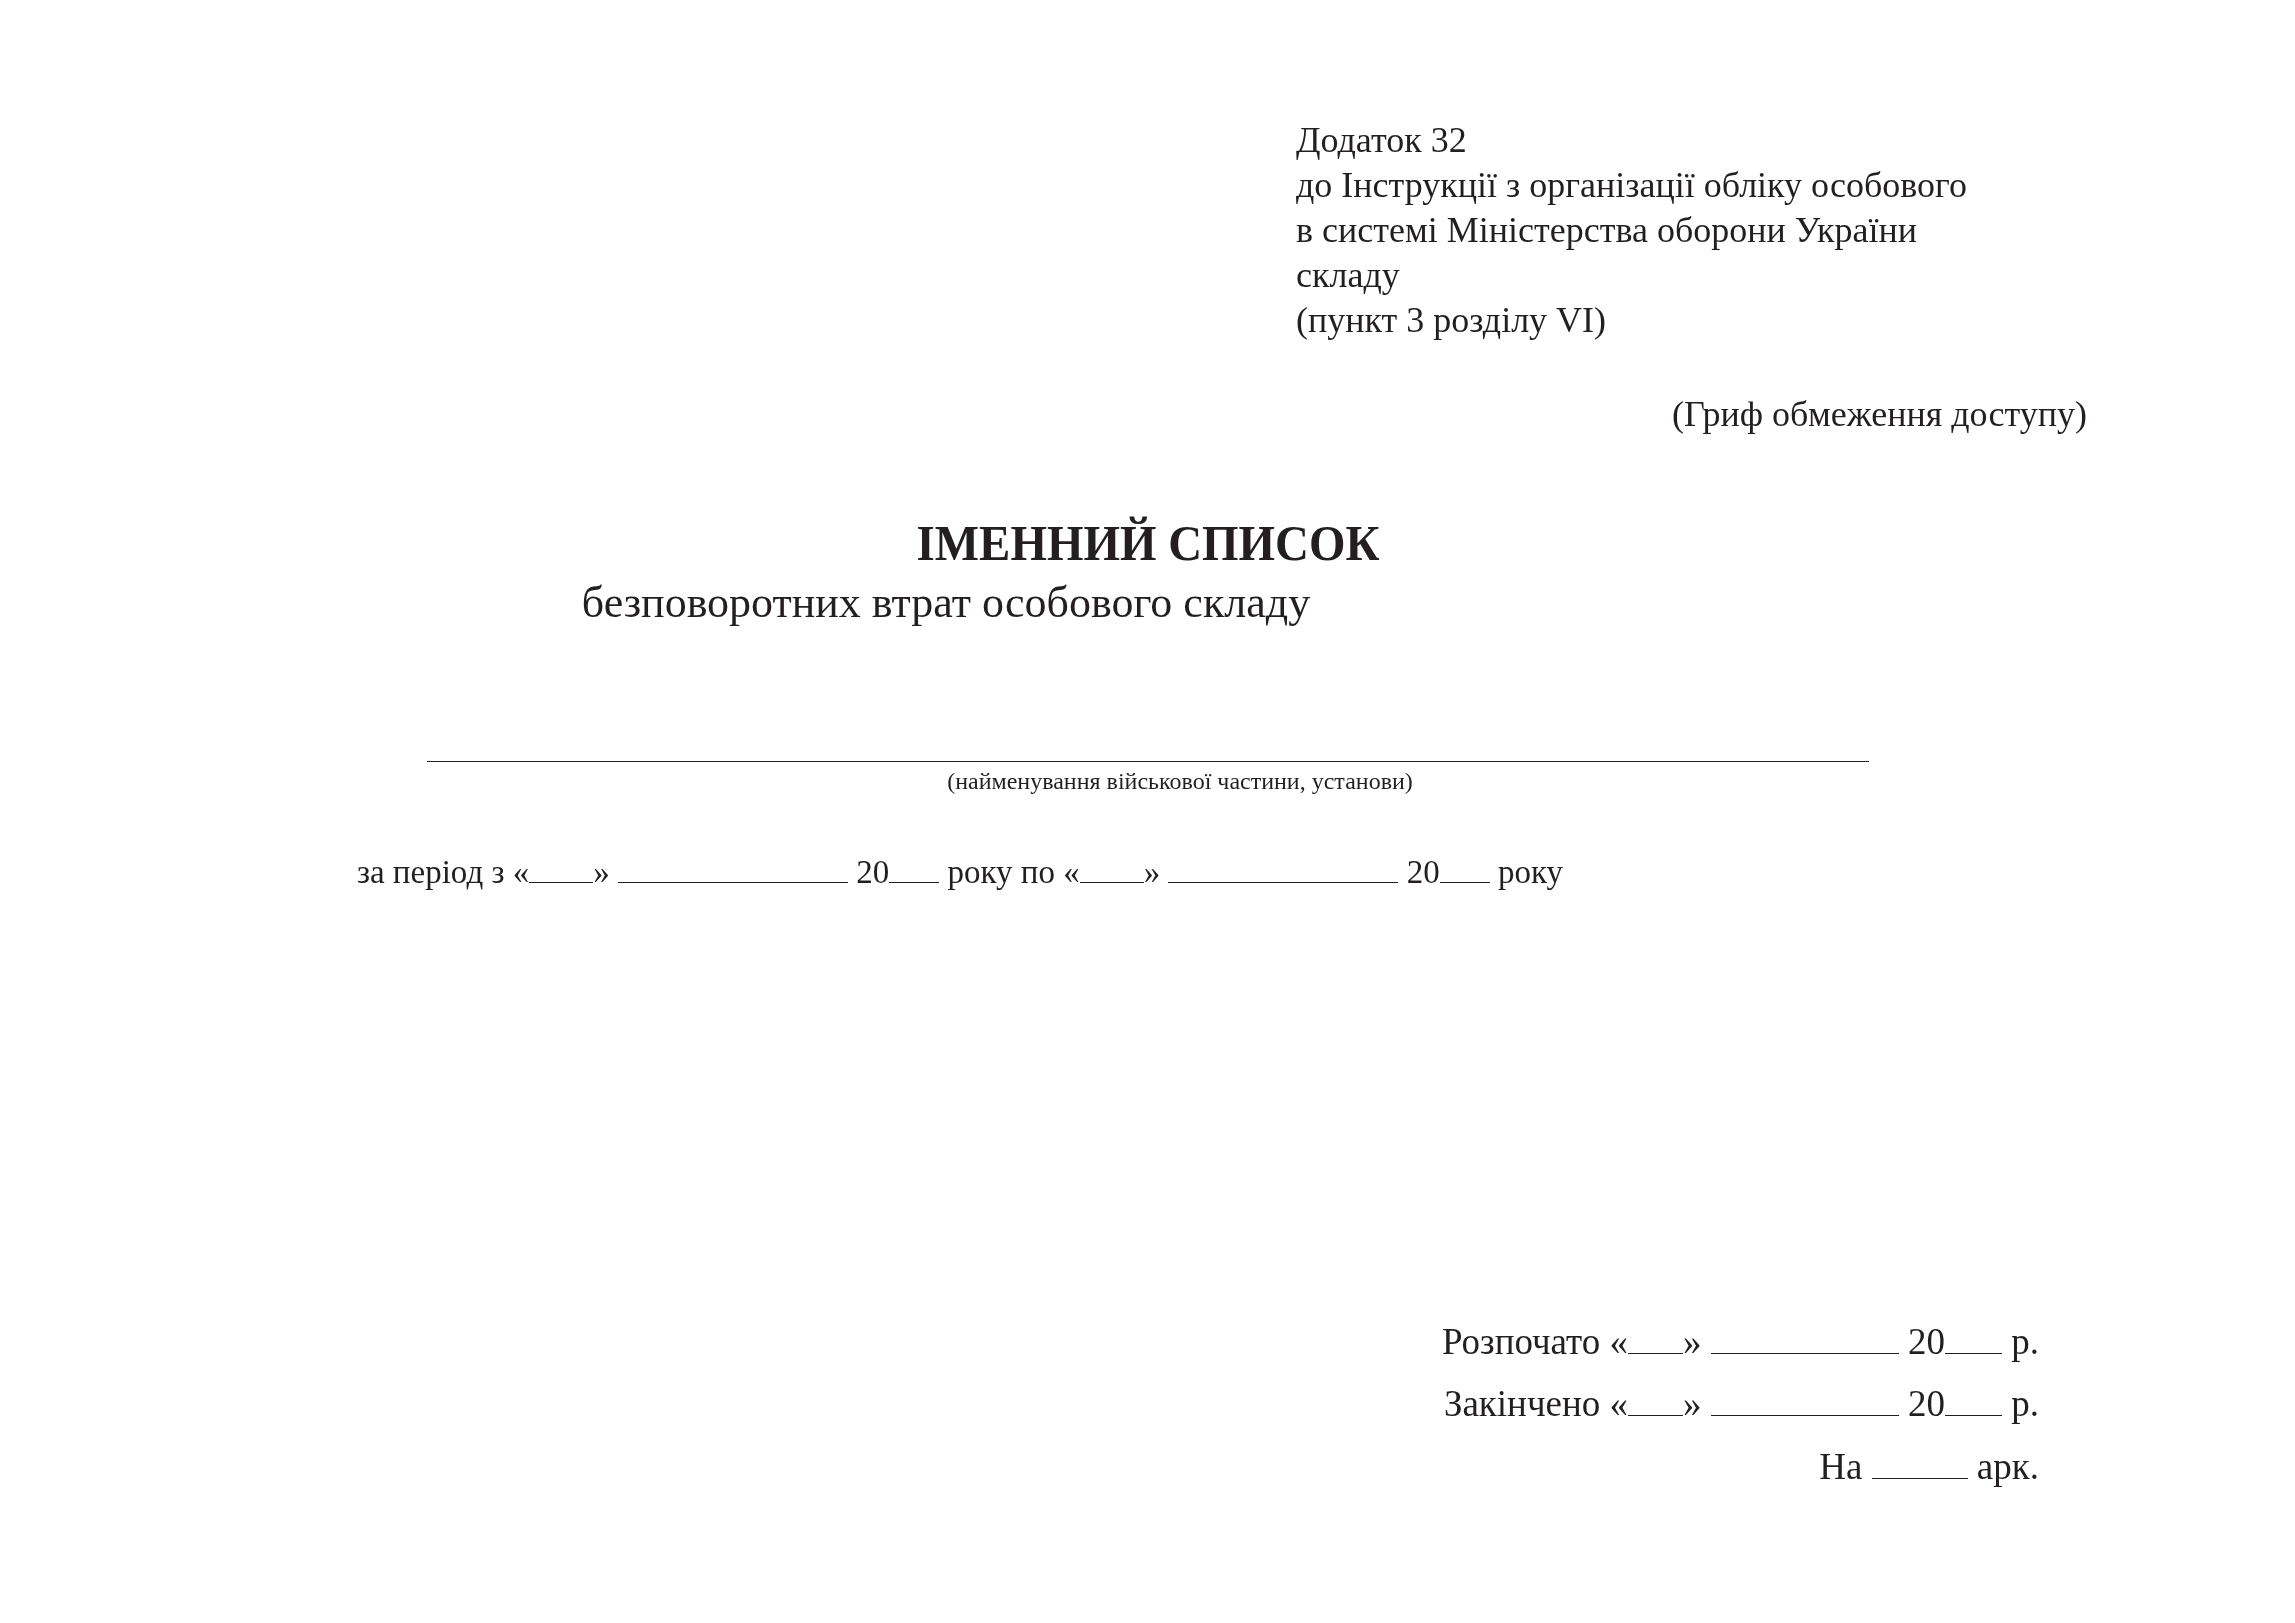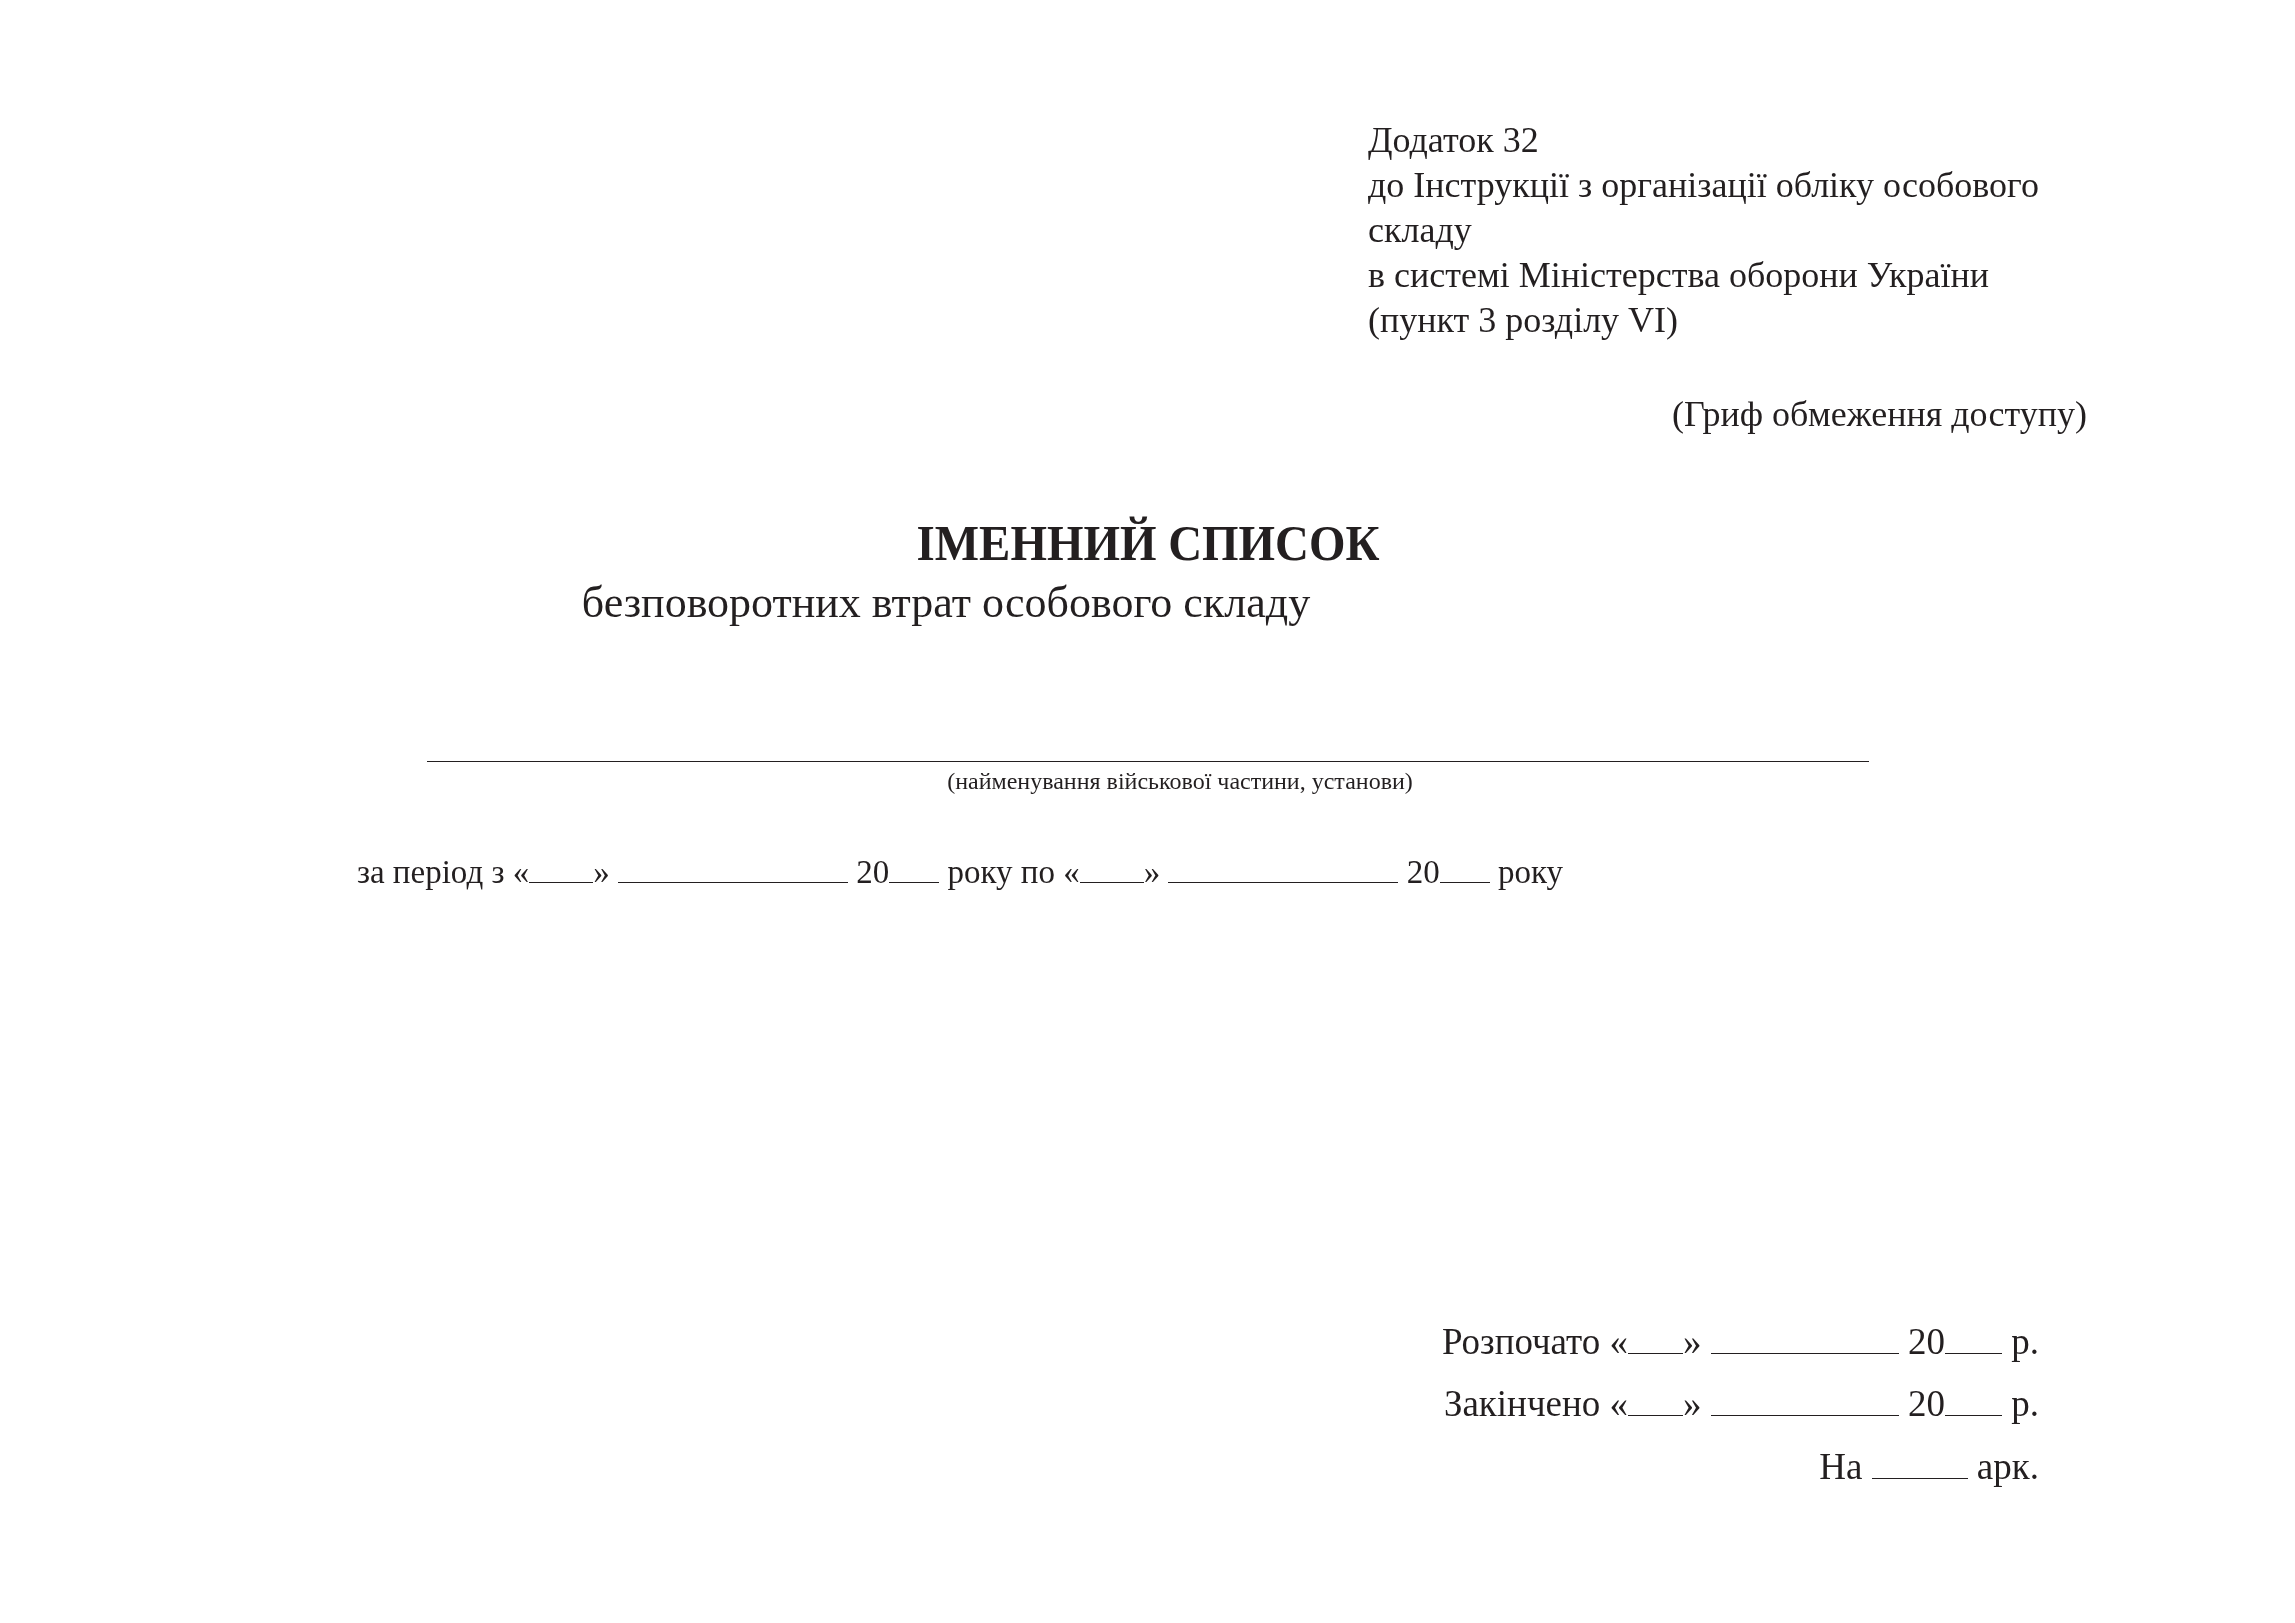--- a/index.html
+++ b/index.html
@@ -1,36 +1,36 @@
 <!DOCTYPE html>
 <html style="font-size:14.7px"><head>
 <meta charset="utf-8">
 <style>
   html, body { margin:0; padding:0; background:#ffffff; }
   body { width:2296px; height:1624px; position:relative; overflow:hidden;
          font-family:"Liberation Serif", serif; color:#231f20; }
   .abs { position:absolute; white-space:nowrap; }
-  .hdr { left:1368px; top:118px; font-size:36px; line-height:45px; }
+  .hdr { left:1296px; top:118px; font-size:36px; line-height:45px; }
   .grif { right:209px; top:393px; font-size:36px; }
   .title { left:0; width:2296px; text-align:center; top:514px; font-size:51px; font-weight:bold; transform:scaleX(0.92); }
   .subtitle { left:0; width:1892px; text-align:center; top:577px; font-size:44px; }
   .unit-line { left:427px; width:1442px; top:761px; border-top:1.8px solid #231f20; height:0; }
   .caption { left:0; width:2360px; text-align:center; top:768px; font-size:24px; }
   .period { left:0; width:1920px; text-align:center; top:852px; font-size:33px; padding-left:0; }
   .u { display:inline-block; border-bottom:1.8px solid #231f20; height:0.9em; vertical-align:baseline; }
   .bottom { right:257px; font-size:37px; text-align:right; }
 </style>
 </head>
 <body>
 
 <div class="abs hdr">
   <div>Додаток 32</div>
   <div>до Інструкції з організації обліку особового</div>
+  <div>в системі Міністерства оборони України</div>
   <div>складу</div>
-  <div>в системі Міністерства оборони України</div>
   <div>(пункт 3 розділу VI)</div>
 </div>
 
 <div class="abs grif">(Гриф обмеження доступу)</div>
 
 <div class="abs title">ІМЕННИЙ СПИСОК</div>
 <div class="abs subtitle">безповоротних втрат особового складу</div>
 
 <div class="abs unit-line"></div>
 <div class="abs caption">(найменування військової частини, установи)</div>

